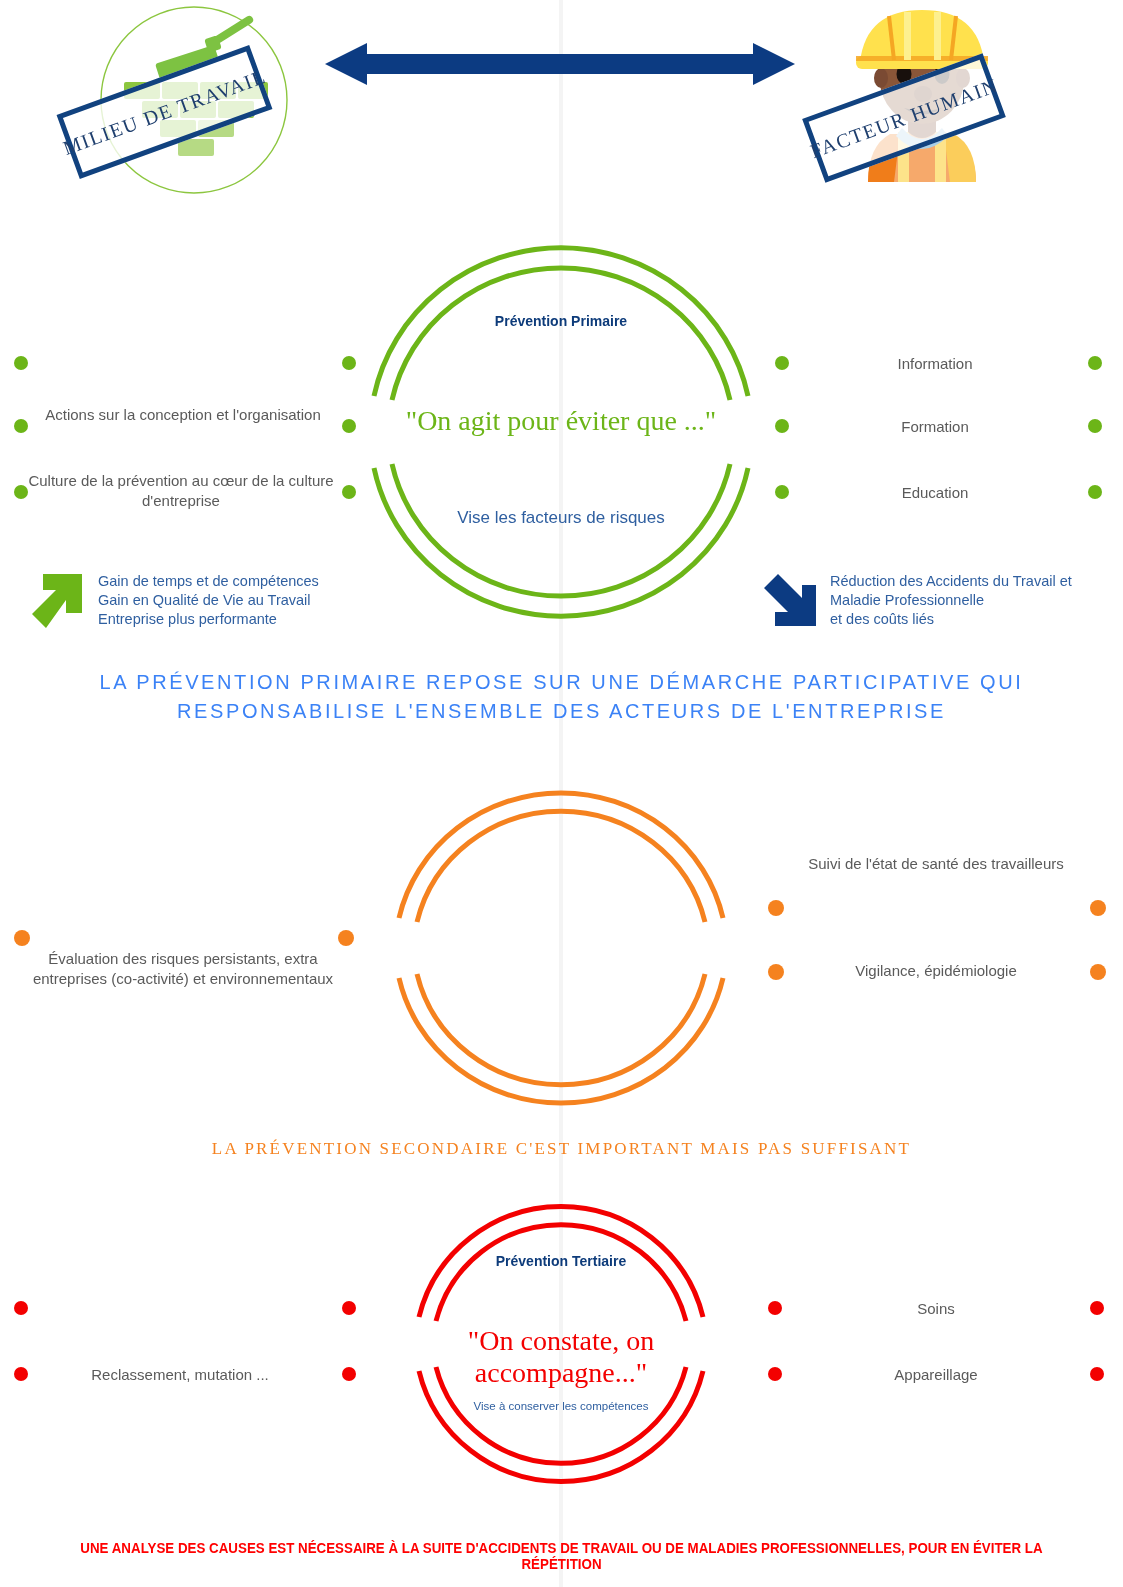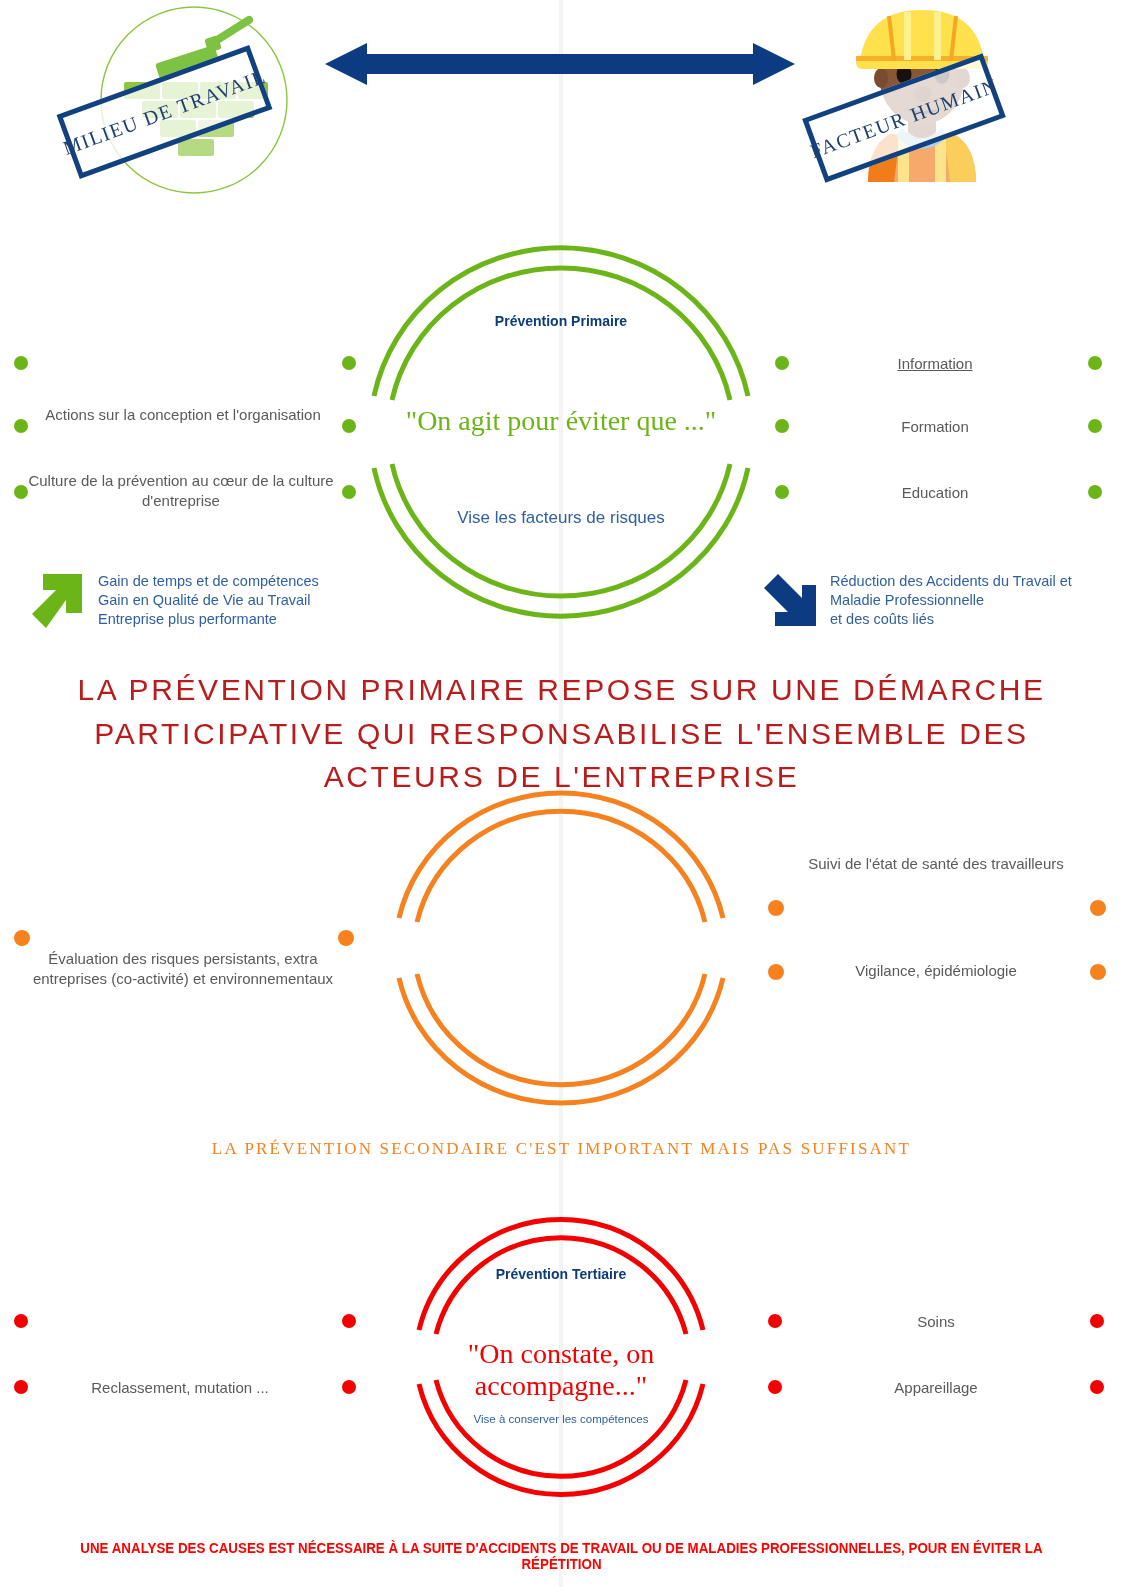--- a/index.html
+++ b/index.html
@@ -78,21 +78,21 @@
   .outcome .txt {
     color:#2f5fa0; font-size:14.5px; line-height:1.32; white-space:nowrap;
     font-family:"Liberation Sans", sans-serif;
   }
 
   
   .banner {
     position:absolute; width:100%; text-align:center;
     font-weight:normal; letter-spacing:2.6px;
   }
-  .banner.green  { color:#b91c1c; font-size:30px; line-height:1.45; }
+  .banner.green  { color:#3b82f6; font-size:20px; line-height:1.45; }
   .banner.orange { color:#f5821f; font-size:17px; letter-spacing:2.2px; }
   .banner.red    { color:#ff0000; font-size:14.5px; letter-spacing:0px; font-weight:bold;
                    transform:scaleX(0.92); transform-origin:center; }
 
   
   .illus { position:absolute; }
 </style>
 </head>
 <body>
 
@@ -195,21 +195,21 @@
     <div class="dot g s14" style="left:14px; top:419px;"></div>
     <div class="dot g s14" style="left:342px; top:419px;"></div>
     <div class="blabel" style="left:38px; top:405px; width:290px;">Actions sur la conception et l'organisation</div>
 
     <div class="dot g s14" style="left:14px; top:485px;"></div>
     <div class="dot g s14" style="left:342px; top:485px;"></div>
     <div class="blabel" style="left:28px; top:471px; width:306px;">Culture de la prévention au cœur de la culture d'entreprise</div>
 
     <div class="dot g s14" style="left:775px; top:356px;"></div>
     <div class="dot g s14" style="left:1088px; top:356px;"></div>
-    <div class="blabel" style="left:800px; top:354px; width:270px;text-decoration:underline;">Information</div>
+    <div class="blabel" style="left:800px; top:354px; width:270px;">Information</div>
 
     <div class="dot g s14" style="left:775px; top:419px;"></div>
     <div class="dot g s14" style="left:1088px; top:419px;"></div>
     <div class="blabel" style="left:800px; top:417px; width:270px;">Formation</div>
 
     <div class="dot g s14" style="left:775px; top:485px;"></div>
     <div class="dot g s14" style="left:1088px; top:485px;"></div>
     <div class="blabel" style="left:800px; top:483px; width:270px;">Education</div>
 
     <div class="outcome" style="left:28px; top:572px;">
@@ -261,21 +261,21 @@
     <div class="dot o s16" style="left:1090px; top:900px;"></div>
     <div class="blabel" style="left:790px; top:854px; width:292px;">Suivi de l'état de santé des travailleurs</div>
 
     <div class="dot o s16" style="left:768px; top:964px;"></div>
     <div class="dot o s16" style="left:1090px; top:964px;"></div>
     <div class="blabel" style="left:790px; top:961px; width:292px;">Vigilance, épidémiologie</div>
   </div>
 
   <div class="banner orange" style="top:1139px; left:0;font-family:Liberation Serif, serif;">LA PRÉVENTION SECONDAIRE C'EST IMPORTANT MAIS PAS SUFFISANT</div>
 
-  <div class="abs" style="left:0; top:16px; width:922px; height:1530px;">
+  <div class="abs" style="left:0; top:3px; width:922px; height:1530px;">
 
     <div class="arcs" style="left:415px; top:1182px; width:292px; height:316px;">
       <svg width="292" height="316" viewBox="0 0 292 316">
         <path d="M4 132 A146 144 0 0 1 288 132" fill="none" stroke="#f30000" stroke-width="5"></path>
         <path d="M21 136 A129 128 0 0 1 271 136" fill="none" stroke="#f30000" stroke-width="5"></path>
         <path d="M4 186 A146 144 0 0 0 288 186" fill="none" stroke="#f30000" stroke-width="5"></path>
         <path d="M21 182 A129 128 0 0 0 271 182" fill="none" stroke="#f30000" stroke-width="5"></path>
       </svg>
     </div>
 

